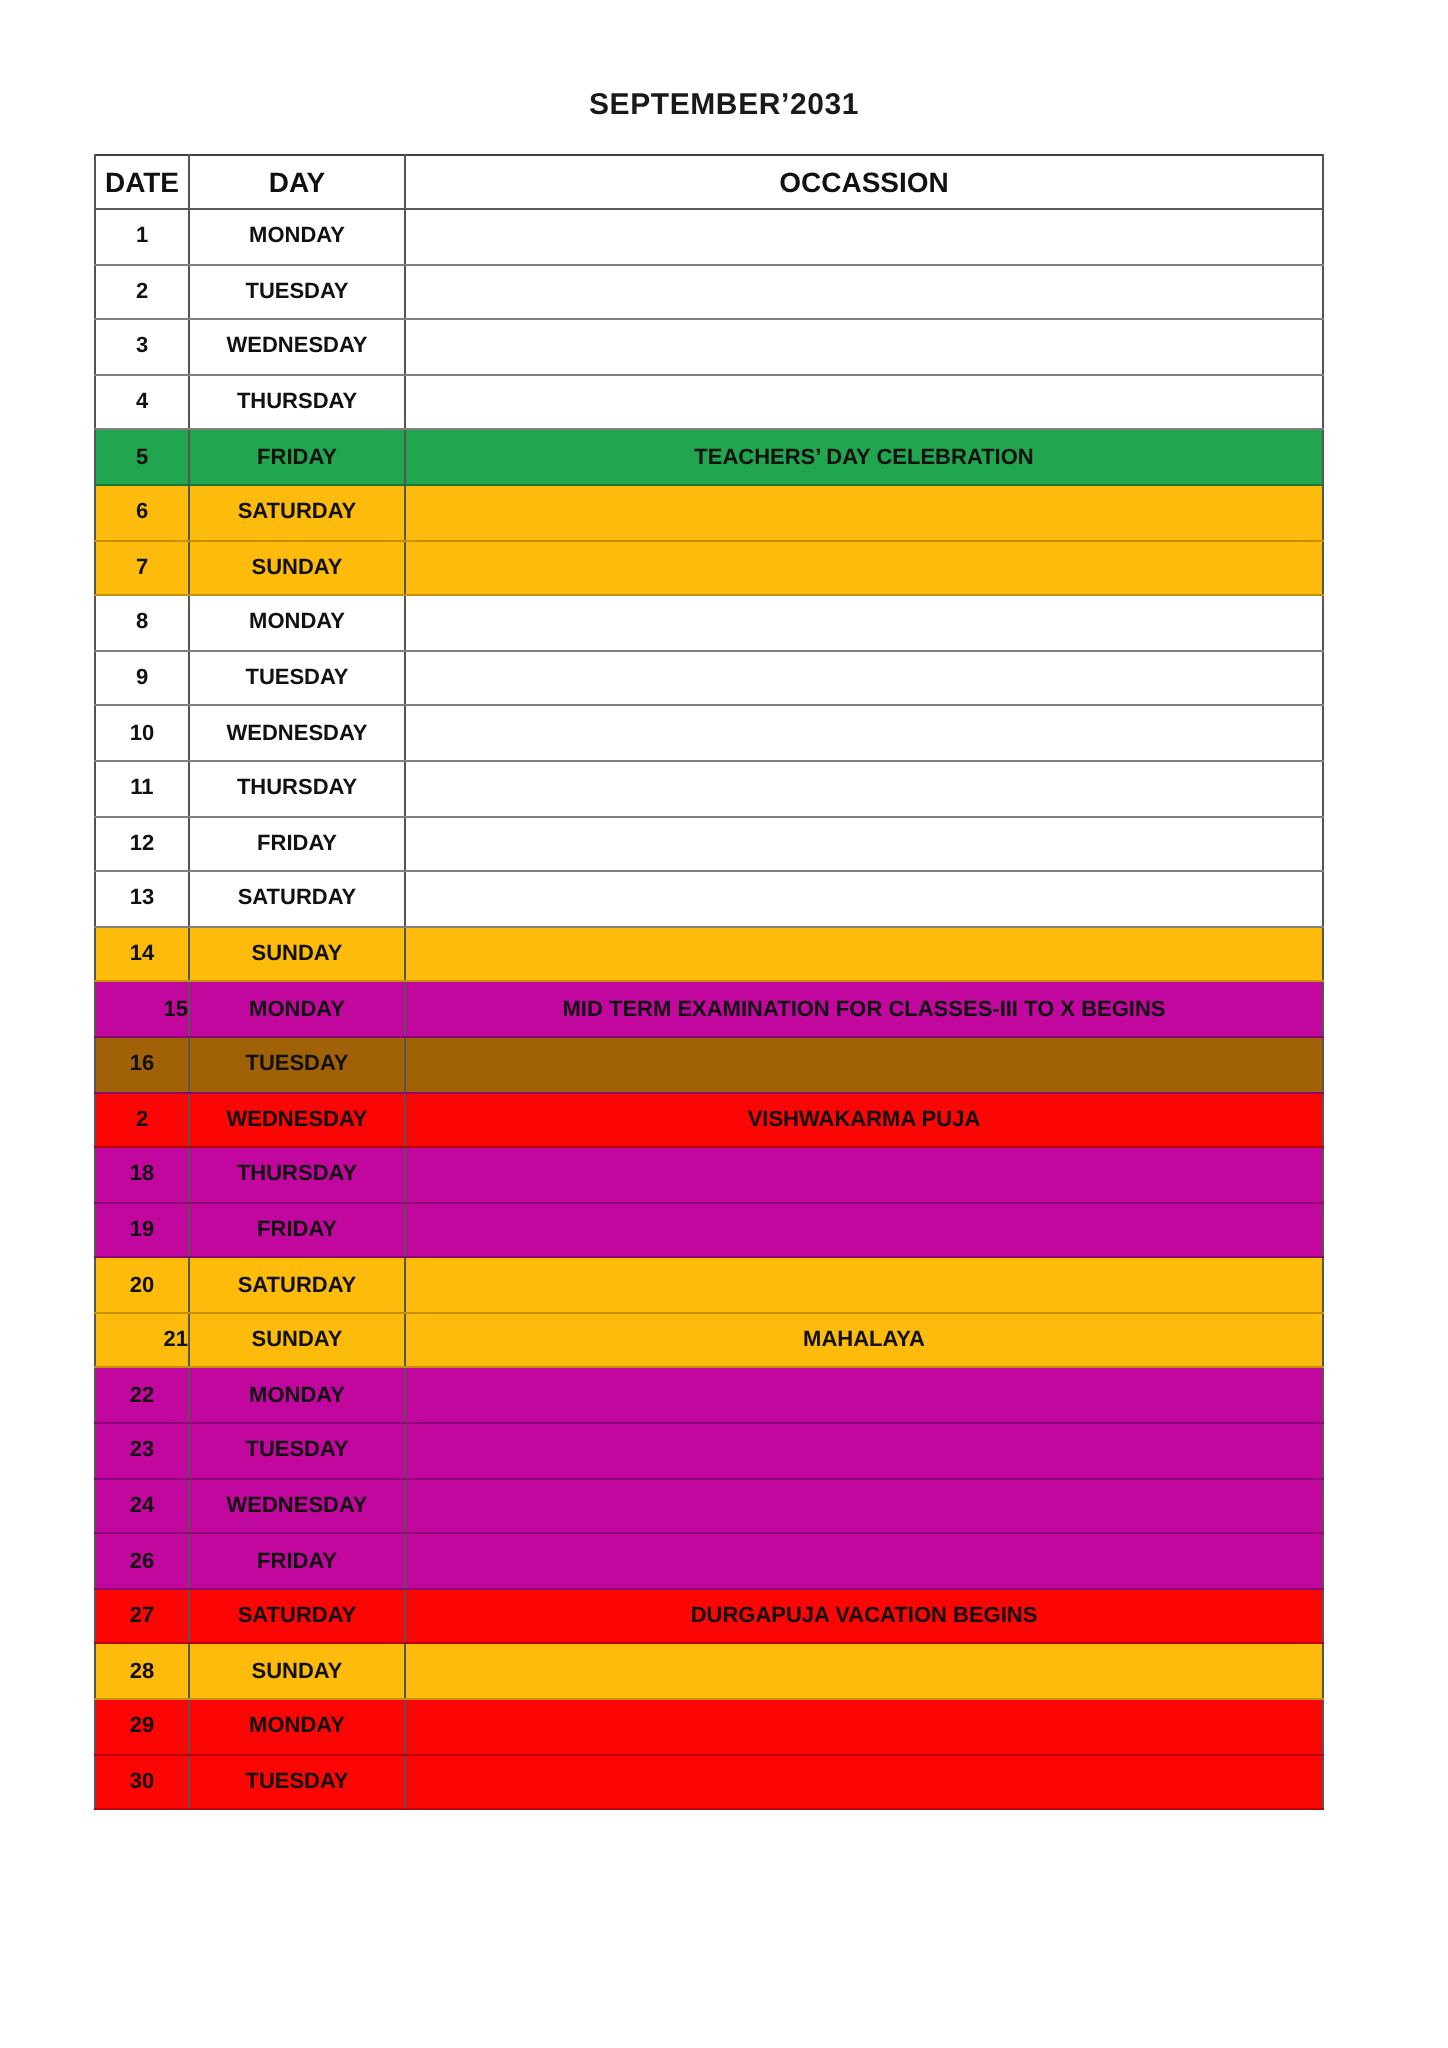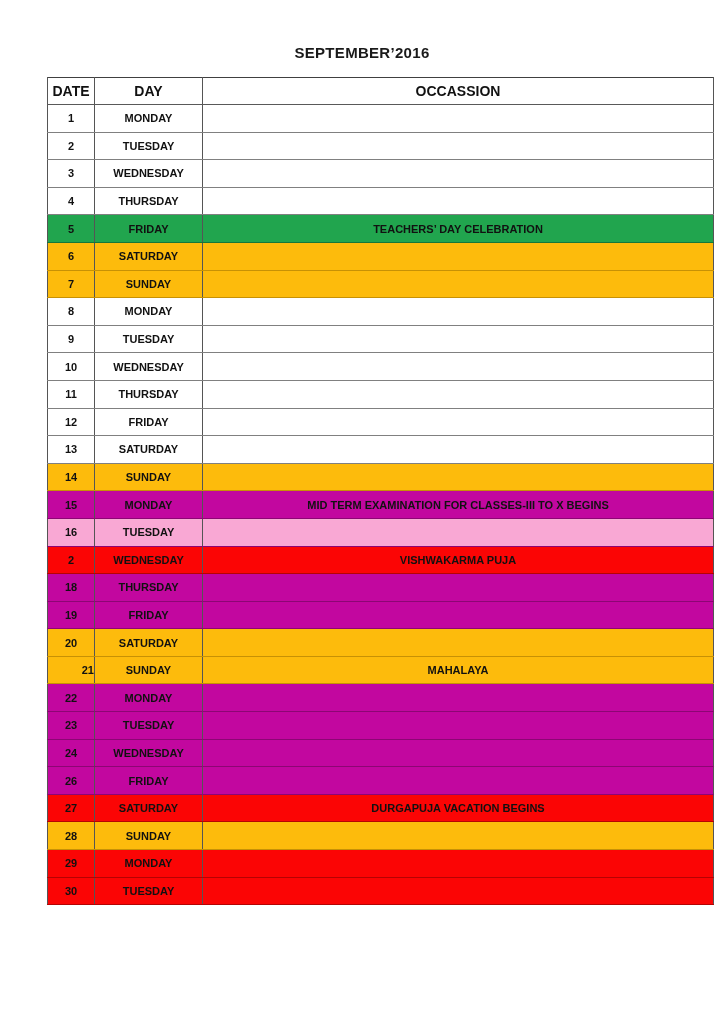--- a/index.html
+++ b/index.html
@@ -22,21 +22,21 @@
     text-align: center;
     font-size: 15px;
     font-weight: bold;
     letter-spacing: 0.3px;
     color: #1a1a1a;
   }
   table.calendar {
     position: absolute;
     left: 47px;
     top: 77px;
-    width: 667px;
+    width: 615px;
     border-collapse: collapse;
     table-layout: fixed;
     border: 1px solid #404040;
   }
   col.col-date { width: 47px; }
   col.col-day  { width: 108px; }
   th, td {
     border-left: 1px solid #555555;
     border-right: 1px solid #555555;
     border-top: none;
@@ -57,21 +57,21 @@
   td {
     height: 26.6px;
     font-size: 11px;
     color: #111111;
     border-bottom: 1px solid #808080;
   }
 </style>
 </head>
 <body>
 
-<div class="page-title">SEPTEMBER’2016</div>
+<div class="page-title">SEPTEMBER’2031</div>
 
 <table class="calendar">
   <colgroup>
     <col class="col-date">
     <col class="col-day">
     <col class="col-occasion">
   </colgroup>
   <thead>
     <tr>
       <th>DATE</th>
@@ -144,25 +144,25 @@
         <td style="border-bottom-color: rgb(128, 128, 128);">13</td>
         <td style="border-bottom-color: rgb(128, 128, 128);">SATURDAY</td>
         <td style="border-bottom-color: rgb(128, 128, 128);"></td>
       </tr>
       <tr style="background-color: rgb(253, 187, 12);">
         <td style="border-bottom-color: rgb(199, 145, 5);">14</td>
         <td style="border-bottom-color: rgb(199, 145, 5);">SUNDAY</td>
         <td style="border-bottom-color: rgb(199, 145, 5);"></td>
       </tr>
       <tr style="background-color: rgb(194, 7, 159);">
-        <td style="border-bottom-color: rgb(141, 6, 116);">15</td>
+        <td style="border-bottom-color: rgb(141, 6, 116); text-align: right;">15</td>
         <td style="border-bottom-color: rgb(141, 6, 116);">MONDAY</td>
         <td style="border-bottom-color: rgb(141, 6, 116);">MID TERM EXAMINATION FOR CLASSES-III TO X BEGINS</td>
       </tr>
-      <tr style="background-color: #f9a8d4;">
+      <tr style="background-color: #a16207;">
         <td style="border-bottom-color: rgb(141, 6, 116);">16</td>
         <td style="border-bottom-color: rgb(141, 6, 116);">TUESDAY</td>
         <td style="border-bottom-color: rgb(141, 6, 116);"></td>
       </tr>
       <tr style="background-color: rgb(251, 5, 5);">
         <td style="border-bottom-color: rgb(181, 3, 3);">2</td>
         <td style="border-bottom-color: rgb(181, 3, 3);">WEDNESDAY</td>
         <td style="border-bottom-color: rgb(181, 3, 3);">VISHWAKARMA PUJA</td>
       </tr>
       <tr style="background-color: rgb(194, 7, 159);">

